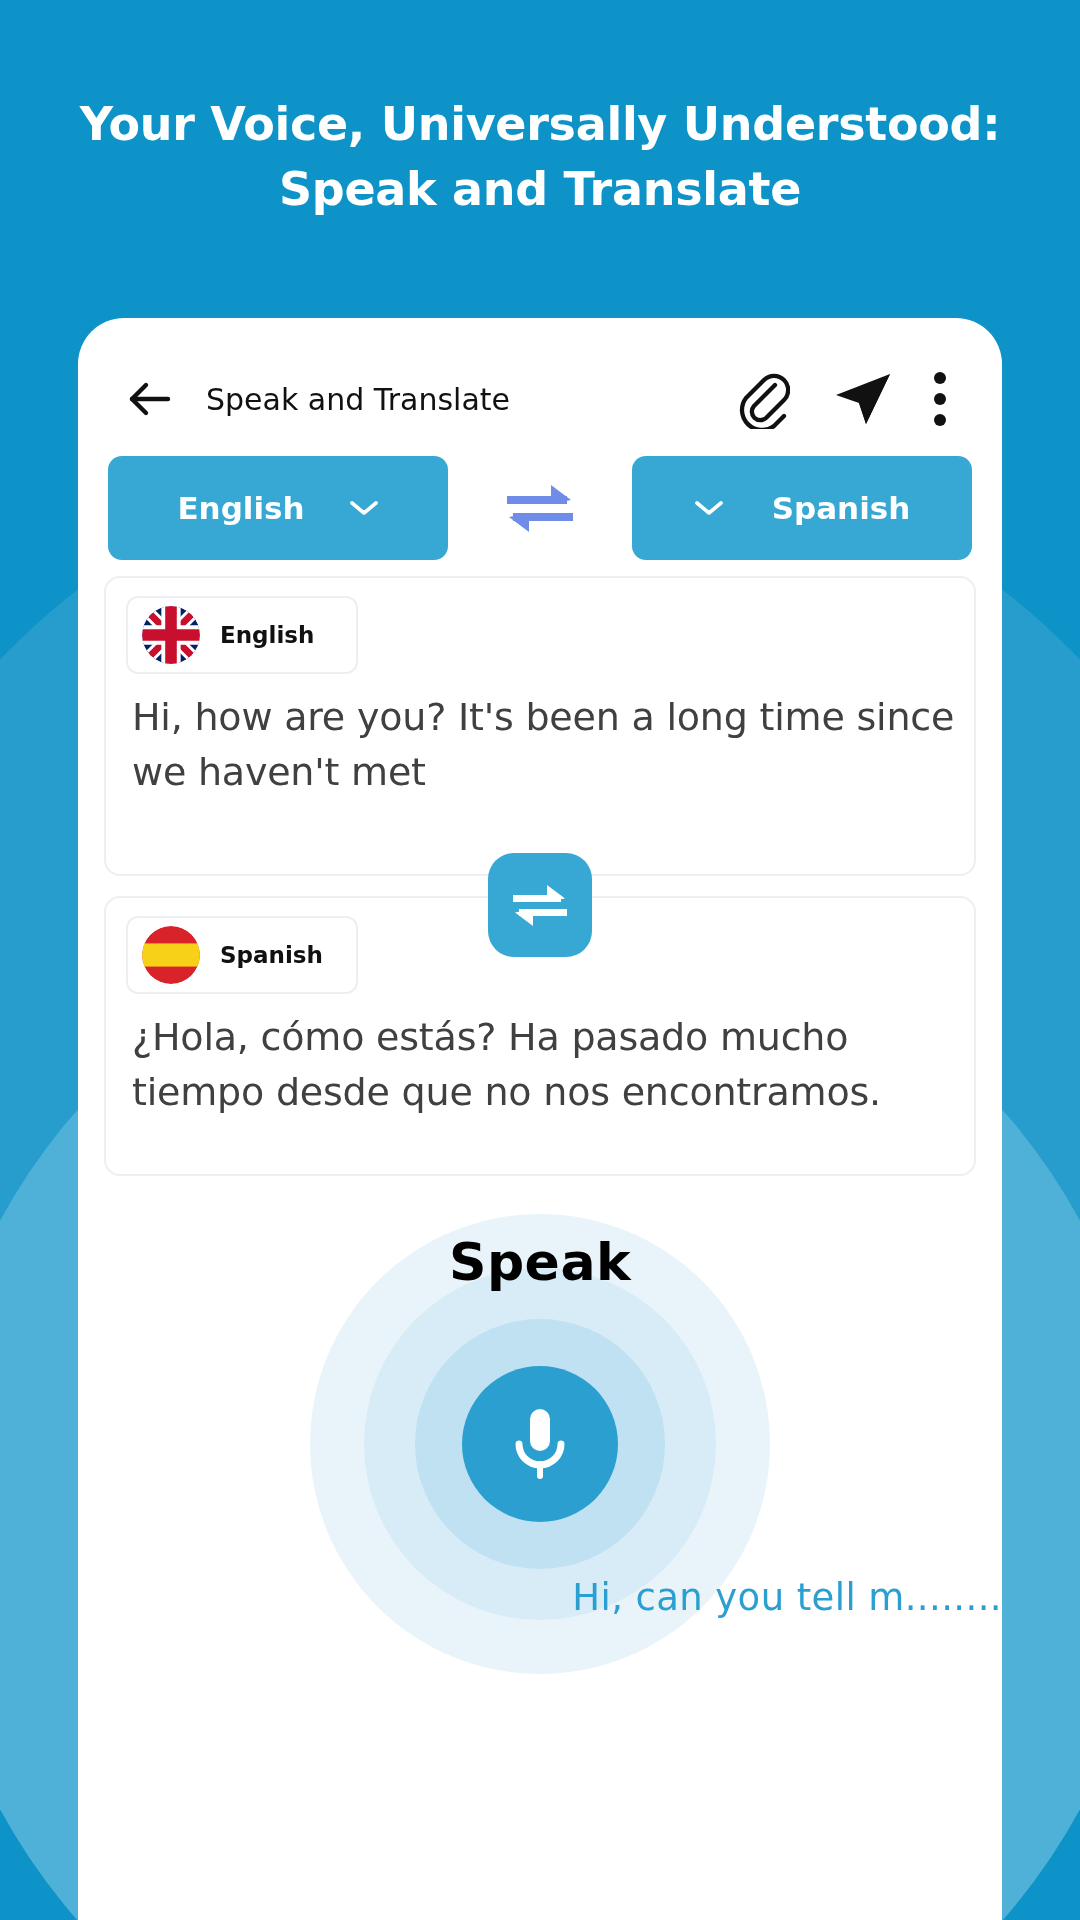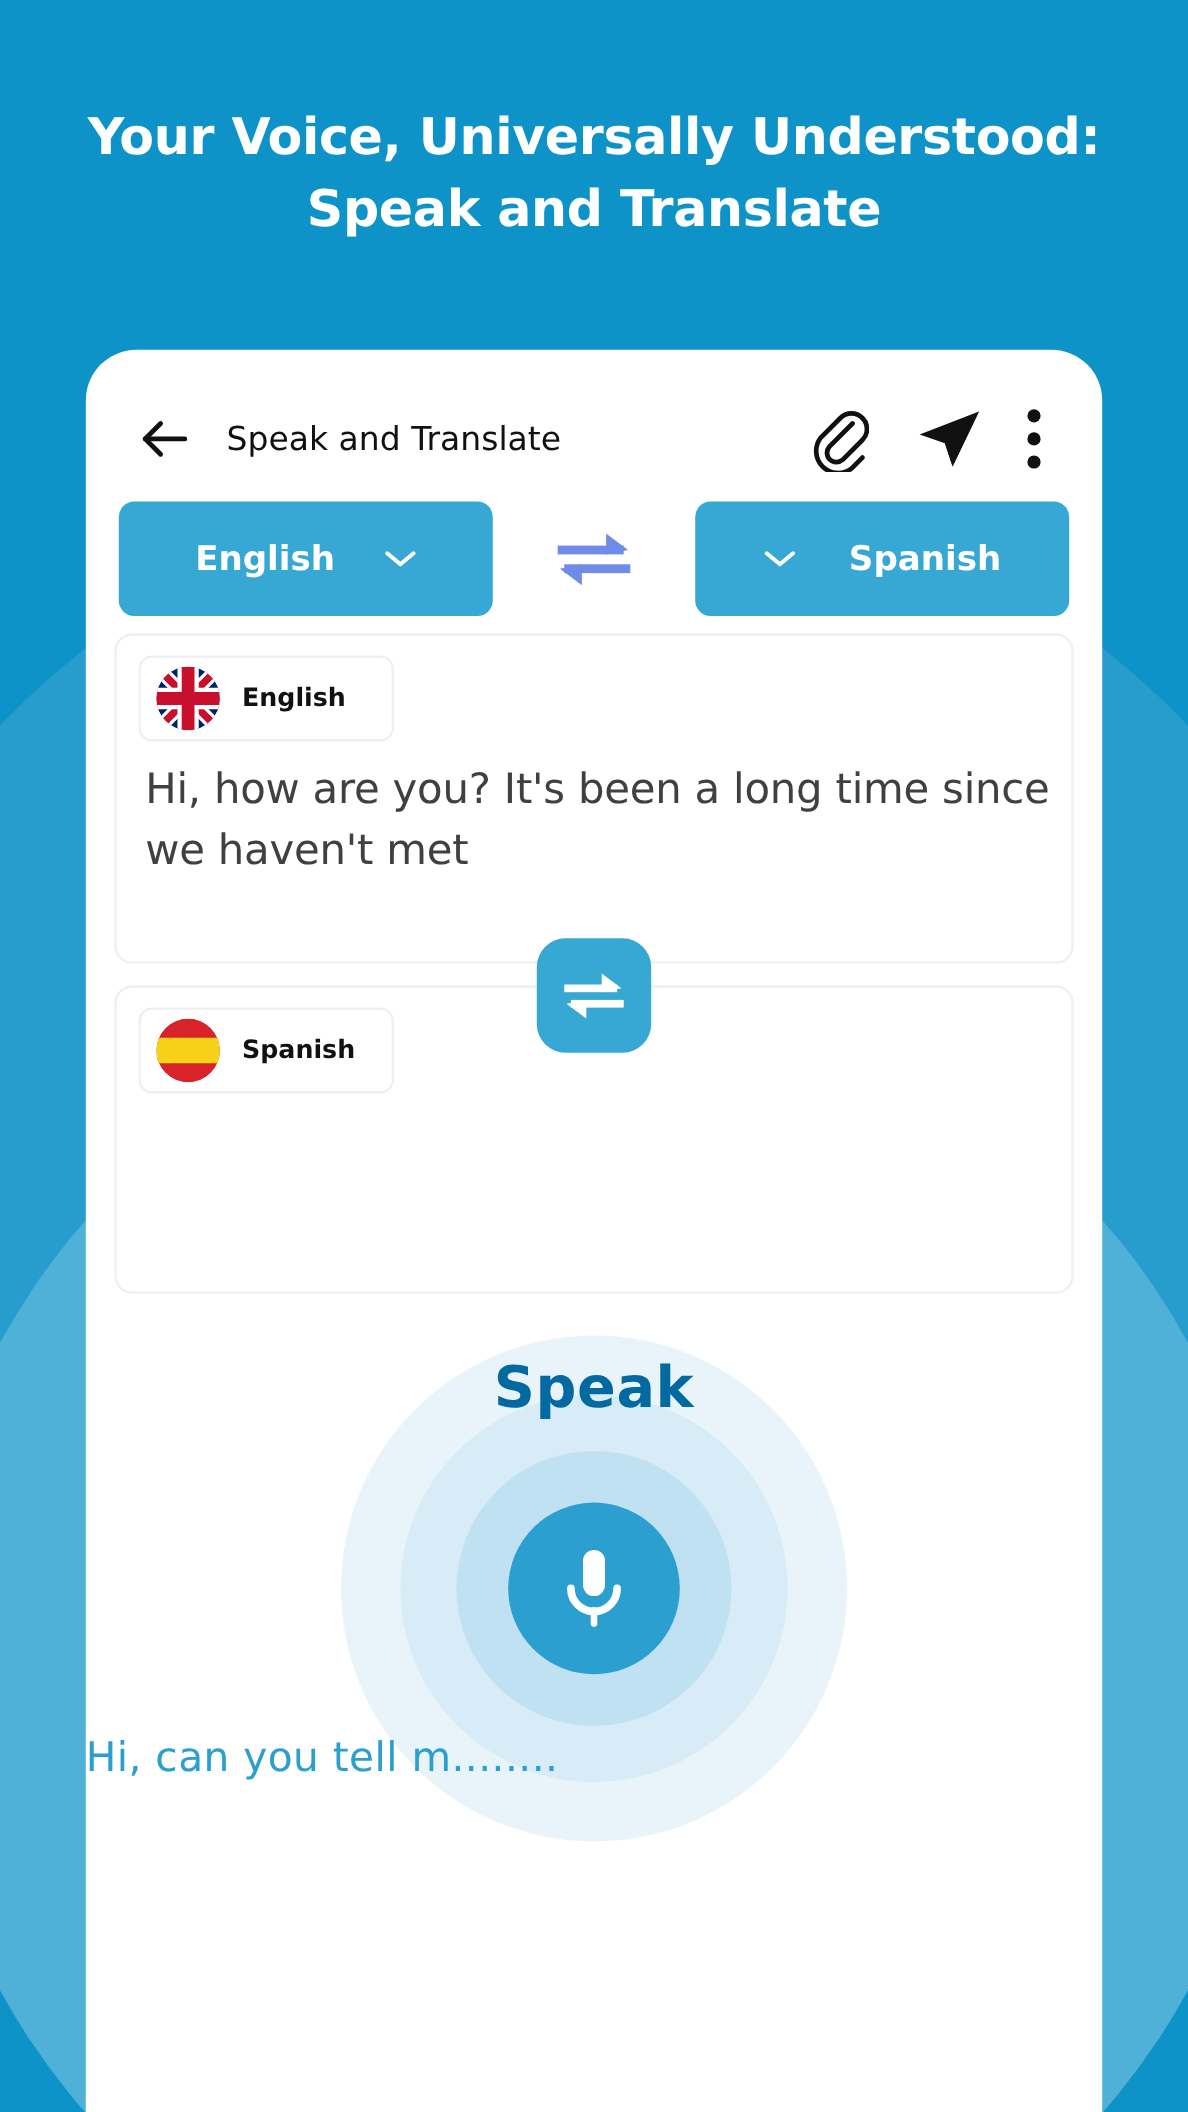--- a/index.html
+++ b/index.html
@@ -193,40 +193,40 @@
   .ring-2{width:352px;height:352px;top:92px;background:#d7ecf6;}
   .ring-3{width:250px;height:250px;top:143px;background:#bfe1f1;}
 
   .speak-label{
     position:absolute;
     left:0;right:0;
     top:56px;
     text-align:center;
     font-size:52px;
     font-weight:bold;
-    color:#0369a1;
+    color:#000000;
     letter-spacing:0.5px;
   }
   .mic-btn{
     position:absolute;
     left:50%;
     transform:translateX(-50%);
     top:190px;
     width:156px;height:156px;
     border-radius:50%;
     background:#2b9fd0;
     display:flex;align-items:center;justify-content:center;
   }
   .mic-btn svg{width:62px;height:82px;}
 
   .listen-text{
     position:absolute;
     left:0;right:0;
     top:400px;
-    text-align:left;
+    text-align:right;
     font-size:37px;
     color:#2b9fd0;
     letter-spacing:0.4px;
   }
 </style>
 </head>
 <body>
 
 <div class="stage">
 
@@ -340,20 +340,21 @@
                   <circle cx="30" cy="30" r="30"></circle>
                 </clipPath>
               </defs>
             <g clip-path="url(#esclip)">
               <rect width="60" height="60" fill="#D8232A"></rect>
               <rect y="18" width="60" height="24" fill="#F7D117"></rect>
             </g>
           </svg>
           <span class="flag-label">Spanish</span>
         </div>
+        <div class="tbody">¿Hola, cómo estás? Ha pasado mucho tiempo desde que no nos encontramos.</div>
       </div>
 
       <div class="speak-zone">
         <div class="ring ring-1"></div>
         <div class="ring ring-2"></div>
         <div class="ring ring-3"></div>
 
         <div class="speak-label">Speak</div>
 
         <div class="mic-btn">

